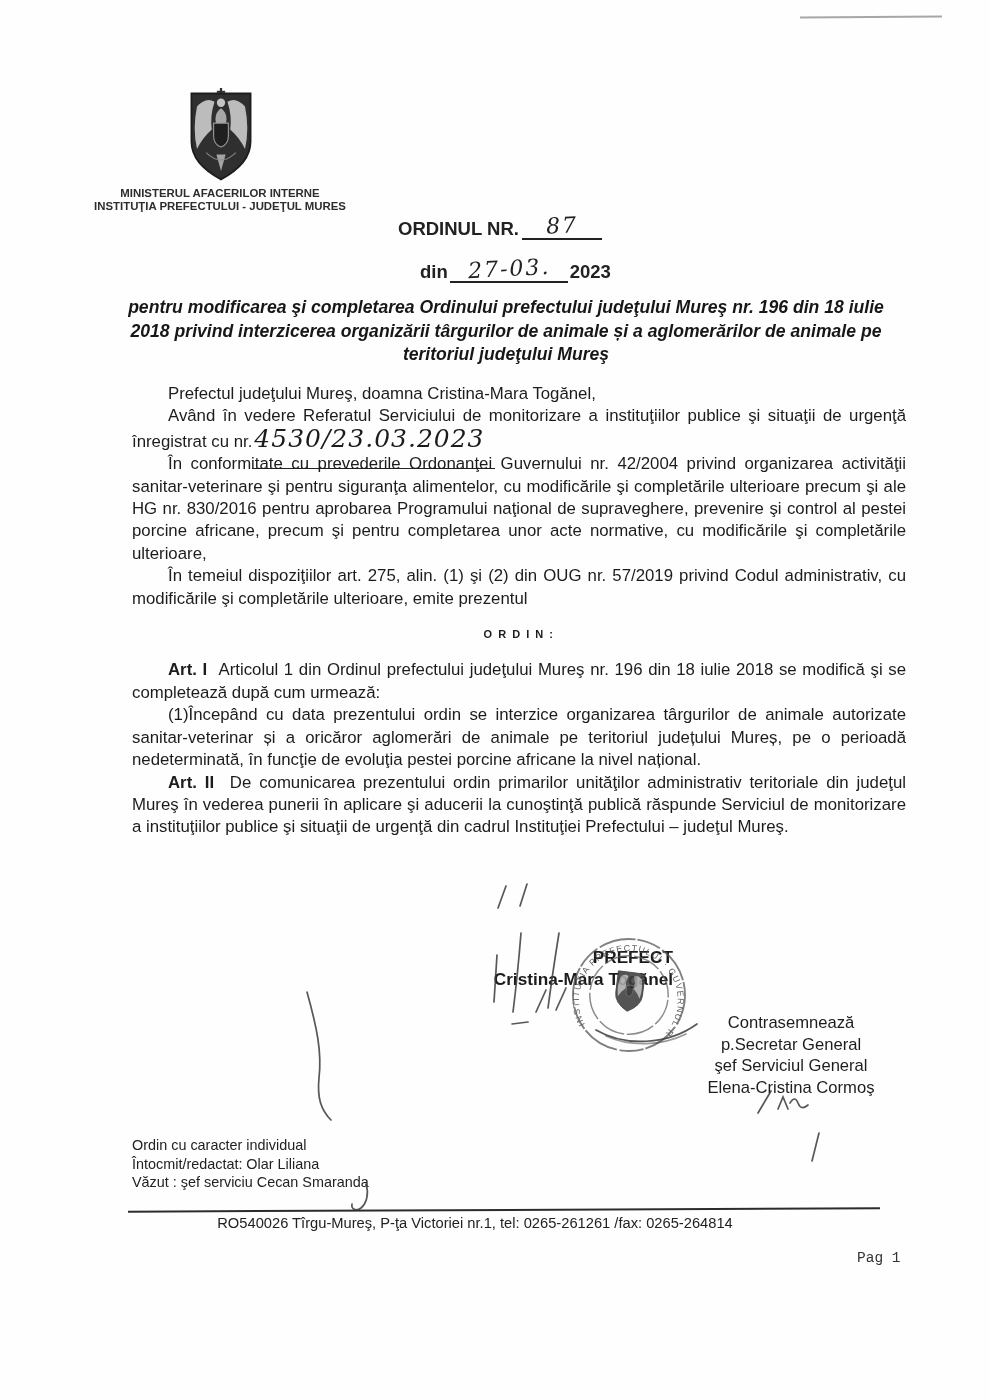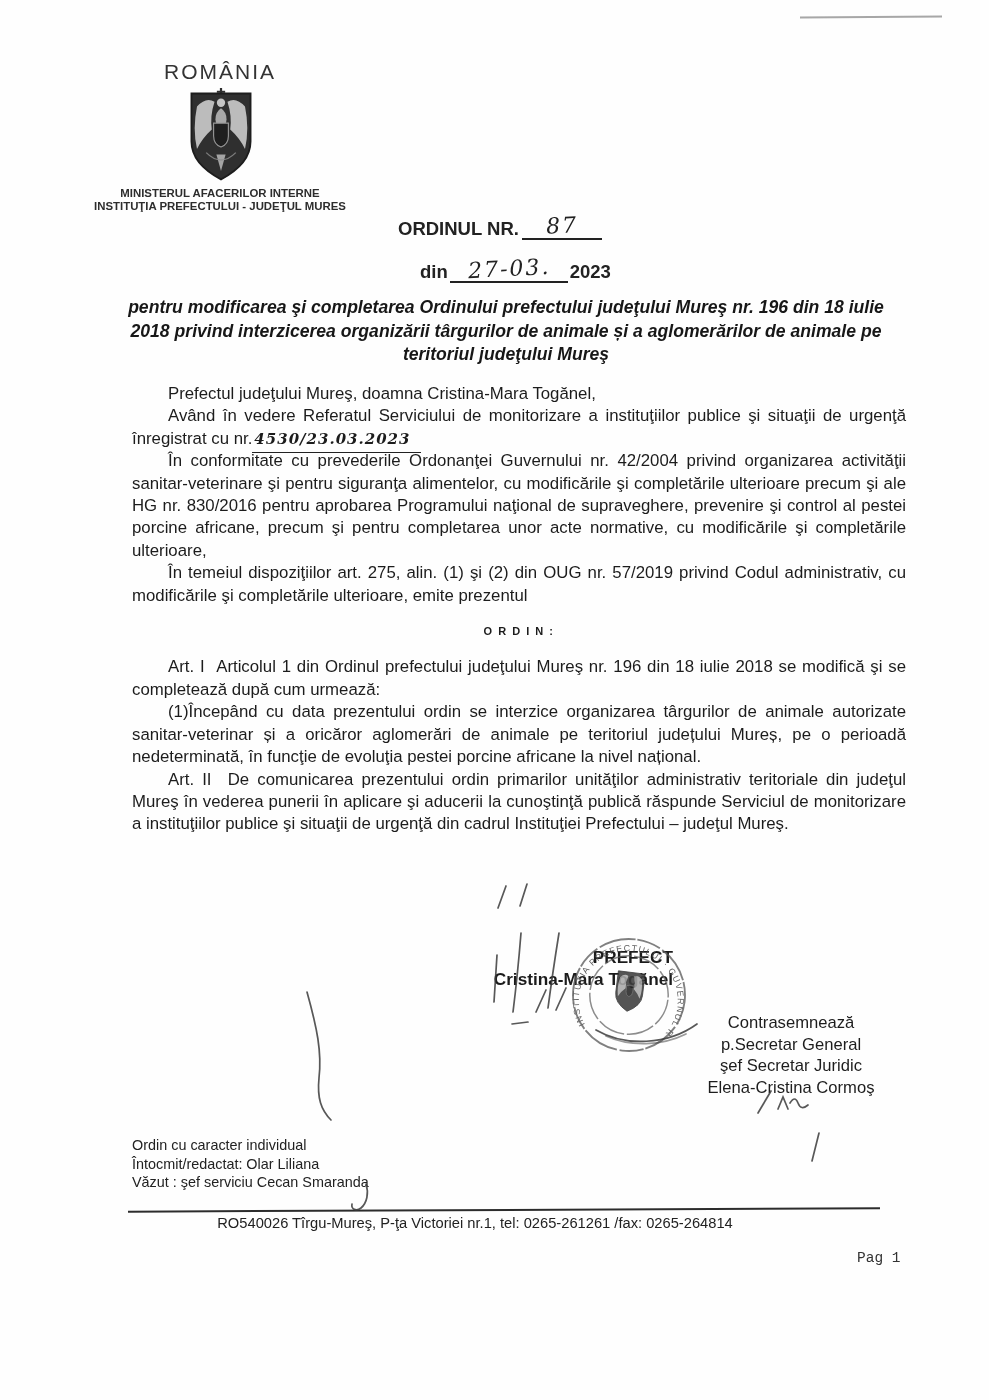--- a/index.html
+++ b/index.html
@@ -24,23 +24,23 @@
   .fill-date{width:118px;margin:0 2px;}
   .hw{font-family:"DejaVu Serif", serif;font-style:italic;font-weight:normal;color:#222;}
   .hw-big{font-size:22px;letter-spacing:2px;transform:rotate(-3deg);display:inline-block;}
 
   
   .doc-title{position:absolute;left:116px;top:296px;width:780px;text-align:center;font-weight:bold;font-style:italic;font-size:17.6px;line-height:23.5px;color:#171717;}
 
   
   .body-text{position:absolute;left:132px;top:383px;width:774px;font-size:16.8px;line-height:22.4px;text-align:justify;color:#1c1c1c;}
   .body-text p{margin:0;text-indent:36px;}
-  .hw-reg{font-family:"DejaVu Serif", serif;font-style:italic;font-size:15px;letter-spacing:1px;border-bottom:1.6px solid #222;padding:0 10px 4px 2px;white-space:nowrap;font-weight:bold;}
+  .hw-reg{font-family:"DejaVu Serif", serif;font-style:italic;font-size:25px;letter-spacing:1px;border-bottom:1.6px solid #222;padding:0 10px 15px 2px;white-space:nowrap;}
   .ordin-h{text-align:center;font-weight:bold;letter-spacing:1.5px;margin:13px 0 14px !important;text-indent:0 !important;font-size:11px;}
-  .art-label{font-weight:normal;}
+  .art-label{font-weight:bold;}
 
   
   .sig{position:absolute;left:433px;top:946px;width:240px;text-align:right;font-weight:bold;font-size:17.2px;line-height:22px;color:#1b1b1b;}
   .stamp{position:absolute;left:553px;top:925px;width:152px;height:140px;transform:rotate(7deg);opacity:.88;}
   .countersign{position:absolute;left:678px;top:1012px;width:226px;text-align:center;font-size:16.6px;line-height:21.5px;color:#1d1d1d;}
   .avizat{position:absolute;left:158px;top:1058px;width:218px;text-align:center;font-size:16.6px;line-height:22px;color:#1d1d1d;}
 
   
   .footnotes{position:absolute;left:132px;top:1136px;font-size:14.4px;line-height:18.6px;color:#222;}
   .footer-line{position:absolute;left:128px;top:1209px;width:752px;height:2px;background:#2c2c2c;transform:rotate(-0.25deg);}
@@ -49,21 +49,20 @@
 
   .marks{position:absolute;left:0;top:0;pointer-events:none;}
 </style>
 </head>
 <body>
 
 <div class="page">
 
   <div class="scan-line"></div>
 
-  <div class="country">ROMÂNIA</div>
 
   <svg class="coat" viewBox="0 0 80 104">
     <rect x="38.8" y="0" width="2.4" height="9" fill="#2e2e2e"></rect>
     <rect x="35.5" y="3" width="9" height="2.2" fill="#2e2e2e"></rect>
     <path d="M8,6 H72 V58 Q72 82 40 99 Q8 82 8 58 Z" fill="#2f2f2f" stroke="#1d1d1d" stroke-width="2"></path>
     <path d="M14,20 Q24,9 33,15 Q28,30 30,45 Q20,54 14,66 Q9,44 14,20 Z" fill="#cccccc" opacity="0.9"></path>
     <path d="M66,20 Q56,9 47,15 Q52,30 50,45 Q60,54 66,66 Q71,44 66,20 Z" fill="#cccccc" opacity="0.9"></path>
     <circle cx="40" cy="16" r="4.5" fill="#c4c4c4"></circle>
     <path d="M40,22 q6,4 6,12 q0,6 -6,9 q-6,-3 -6,-9 q0,-8 6,-12 Z" fill="#bdbdbd" opacity="0.85"></path>
     <path d="M32,38 h16 v14 q0 9 -8 12 q-8,-3 -8,-12 Z" fill="#1f1f1f" stroke="#9a9a9a" stroke-width="1.2"></path>
@@ -114,21 +113,21 @@
       <path d="M8,6 H72 V58 Q72 82 40 99 Q8 82 8 58 Z" fill="#3d3d3d" stroke="#2a2a2a" stroke-width="2"></path>
       <path d="M14,20 Q24,9 33,15 Q28,30 30,45 Q20,54 14,66 Q9,44 14,20 Z" fill="#b5b5b5" opacity="0.9"></path>
       <path d="M66,20 Q56,9 47,15 Q52,30 50,45 Q60,54 66,66 Q71,44 66,20 Z" fill="#b5b5b5" opacity="0.9"></path>
       <path d="M32,38 h16 v14 q0 9 -8 12 q-8,-3 -8,-12 Z" fill="#262626" stroke="#8d8d8d"></path>
     </g>
   </svg>
 
   <div class="countersign">
     <div>Contrasemnează</div>
     <div>p.Secretar General</div>
-    <div>şef Secretar Juridic</div>
+    <div>şef Serviciul General</div>
     <div>Elena-Cristina Cormoş</div>
   </div>
 
 
   <div class="footnotes">
     <div>Ordin cu caracter individual</div>
     <div>Întocmit/redactat: Olar Liliana</div>
     <div>Văzut : şef serviciu Cecan Smaranda</div>
   </div>
 

